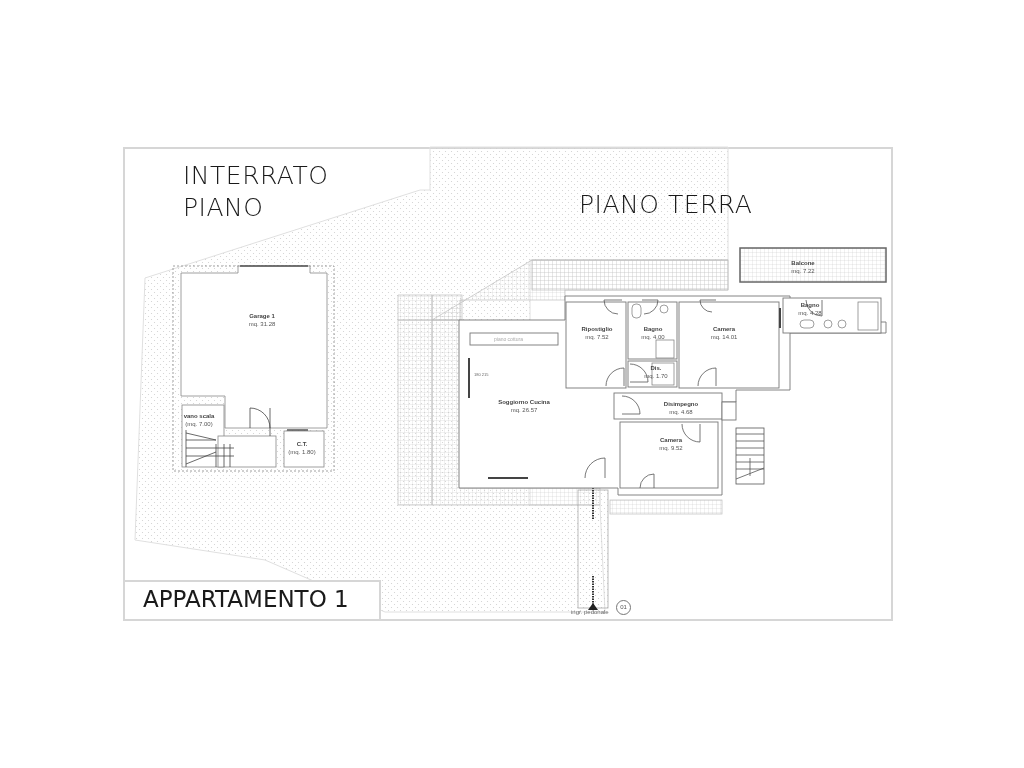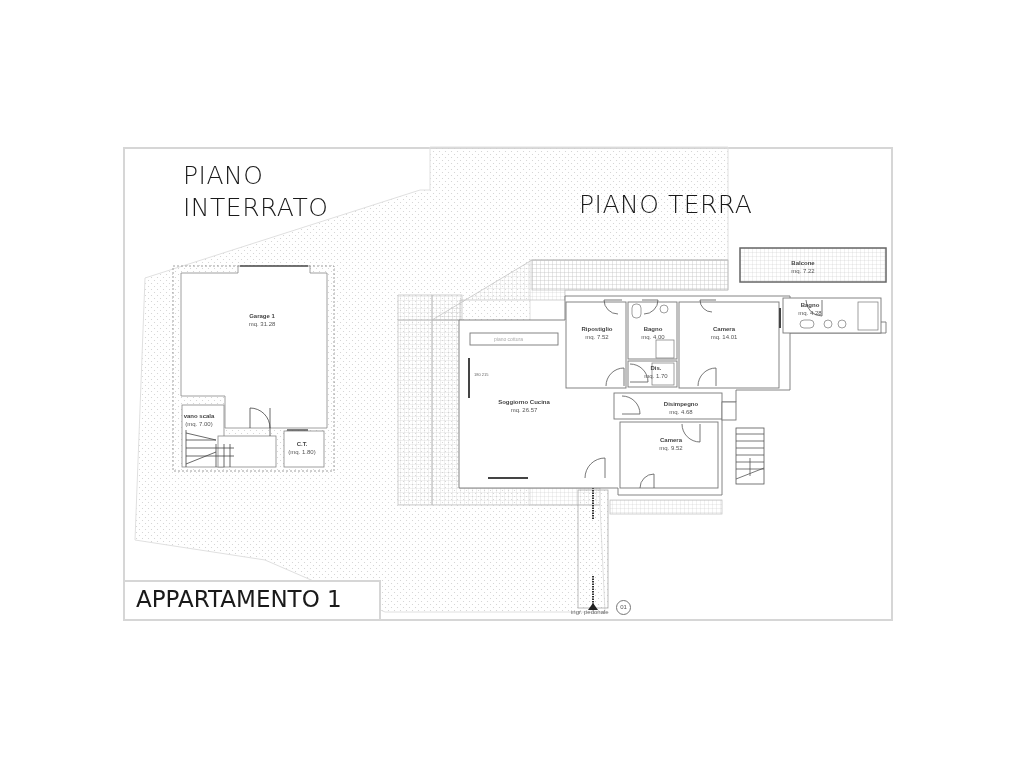--- a/index.html
+++ b/index.html
@@ -3,21 +3,21 @@
 <meta charset="utf-8">
 <style>
   html, body { margin:0; padding:0; background:#ffffff; }
   body { width:1024px; height:768px; position:relative; overflow:hidden; font-family:"Liberation Sans", sans-serif; }
   .sheet { position:absolute; left:123px; top:147px; width:770px; height:474px; border:2px solid #d6d6d6; box-sizing:border-box; background:#fff; }
   svg.plan { position:absolute; left:0; top:0; width:1024px; height:768px; }
   .title { position:absolute; font-family:"DejaVu Sans", sans-serif; font-weight:300; color:#1a1a1a; letter-spacing:0.5px; }
   .t-interrato { left:183px; top:160px; font-size:25px; line-height:32px; }
   .t-terra { left:543px; top:189px; font-size:25px; line-height:32px;margin-left:36px; }
   .apt-box { position:absolute; left:123px; top:580px; width:258px; height:41px; border:2px solid #d6d6d6; box-sizing:border-box; background:#fff; }
-  .apt-label { position:absolute; left:136px; top:586px; font-family:"DejaVu Sans", sans-serif; font-size:23px; color:#1a1a1a; }
+  .apt-label { position:absolute; left:143px; top:586px; font-family:"DejaVu Sans", sans-serif; font-size:23px; color:#1a1a1a; }
   .room { position:absolute; text-align:center; font-size:6px; color:#555; line-height:8px; white-space:nowrap; transform:translateX(-50%); }
   .room .n { font-weight:bold; color:#444; }
   .small { position:absolute; font-size:6px; color:#666; white-space:nowrap; }
   .badge { position:absolute; left:616px; top:600px; width:13px; height:13px; border:1px solid #777; border-radius:50%; font-size:6px; text-align:center; line-height:13px; color:#555; }
 </style>
 </head>
 <body>
 
 <div class="sheet"></div>
 
@@ -127,22 +127,22 @@
     <rect x="656" y="340" width="18" height="18"></rect>
     <rect x="800" y="320" width="14" height="8" rx="4"></rect>
     <circle cx="828" cy="324" r="4"></circle>
     <circle cx="842" cy="324" r="4"></circle>
     <rect x="858" y="302" width="20" height="28"></rect>
     <rect x="652" y="363" width="22" height="22"></rect>
   </g>
 </svg>
 
 <div class="title t-interrato">
+  <div>INTERRATO</div>
   <div>PIANO</div>
-  <div>INTERRATO</div>
 </div>
 <div class="title t-terra">PIANO TERRA</div>
 
 <div class="apt-box"></div>
 <div class="apt-label">APPARTAMENTO 1</div>
 
 <div class="room" style="left:262px; top:312px;">
   <div class="n">Garage 1</div>
   <div>mq. 31.28</div>
 </div>

